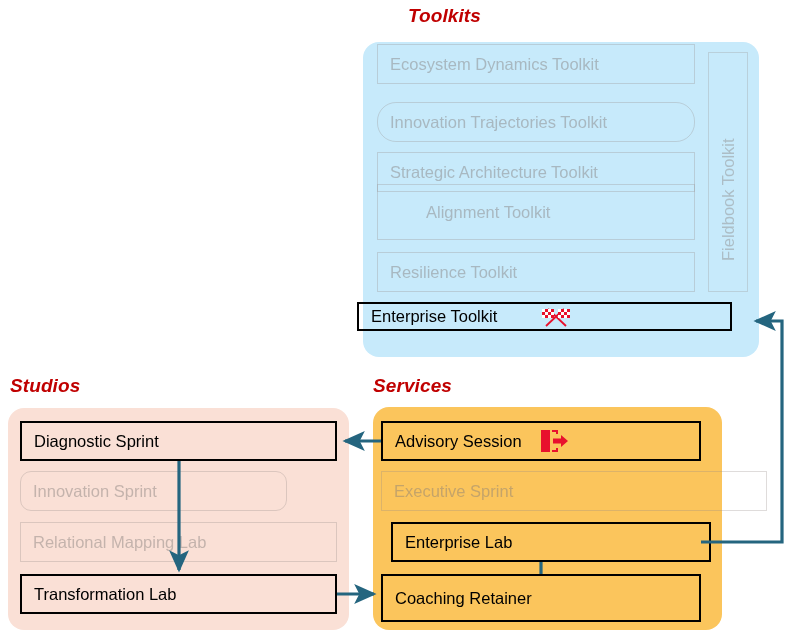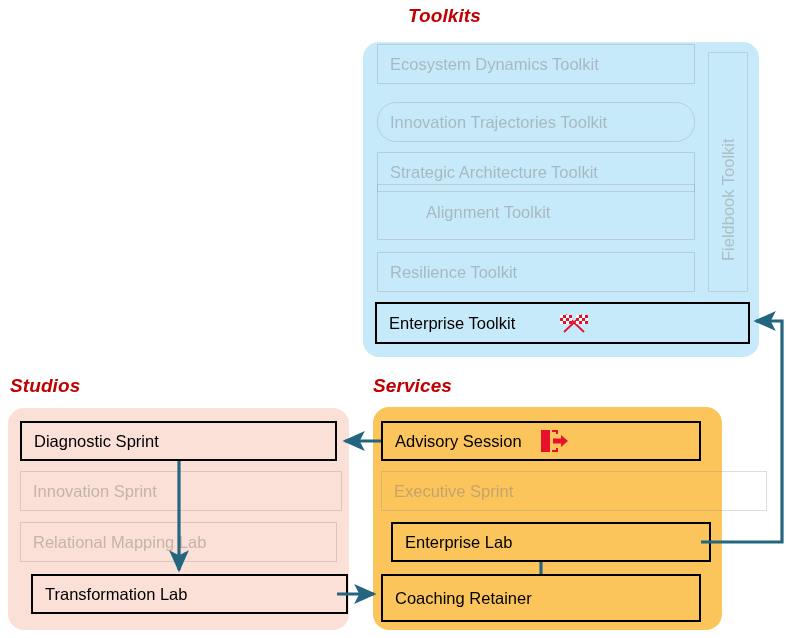--- a/index.html
+++ b/index.html
@@ -137,21 +137,21 @@
   </div>
 
   <div class="row dim" style="left:377px; top:184px; width:318px; height:56px;padding-left:48px;">
     <span class="row-label">Alignment Toolkit</span>
   </div>
 
   <div class="row dim" style="left:377px; top:252px; width:318px; height:40px;">
     <span class="row-label">Resilience Toolkit</span>
   </div>
 
-  <div class="row active" style="left:375px; top:302px; width:375px; height:42px;gap:25px;">
+  <div class="row active" style="left:357px; top:302px; width:375px; height:29px;gap:25px;">
     <span class="row-label">Enterprise Toolkit</span>
     <span class="row-icon">
       <svg width="32" height="22" viewBox="0 0 32 22" xmlns="http://www.w3.org/2000/svg">
         <g>
 
           <path d="M6 20 L24 3" stroke="#e8112d" stroke-width="1.8" fill="none"></path>
           <path d="M26 20 L8 3" stroke="#e8112d" stroke-width="1.8" fill="none"></path>
 
           <g transform="translate(2,3)">
             <rect x="0" y="0" width="12" height="9" fill="#e8112d"></rect>
@@ -182,29 +182,29 @@
   </div>
 
   <div class="section-title" id="title-studios">Studios</div>
 
   <div class="panel" id="panel-studios"></div>
 
   <div class="row active" style="left:20px; top:421px; width:317px; height:40px;">
     <span class="row-label">Diagnostic Sprint</span>
   </div>
 
-  <div class="row dim" style="left:20px; top:471px; width:322px; height:40px;">
+  <div class="row dim" style="left:20px; top:471px; width:267px; height:40px;border-radius:11px;">
     <span class="row-label">Innovation Sprint</span>
   </div>
 
   <div class="row dim" style="left:20px; top:522px; width:317px; height:40px;">
     <span class="row-label">Relational Mapping Lab</span>
   </div>
 
-  <div class="row active" style="left:20px; top:574px; width:317px; height:40px;margin-left:11px;">
+  <div class="row active" style="left:20px; top:574px; width:317px; height:40px;">
     <span class="row-label">Transformation Lab</span>
   </div>
 
   <div class="section-title" id="title-services">Services</div>
 
   <div class="panel" id="panel-services"></div>
 
   <div class="row active" style="left:381px; top:421px; width:320px; height:40px;">
     <span class="row-label">Advisory Session</span>
     <span class="row-icon">

